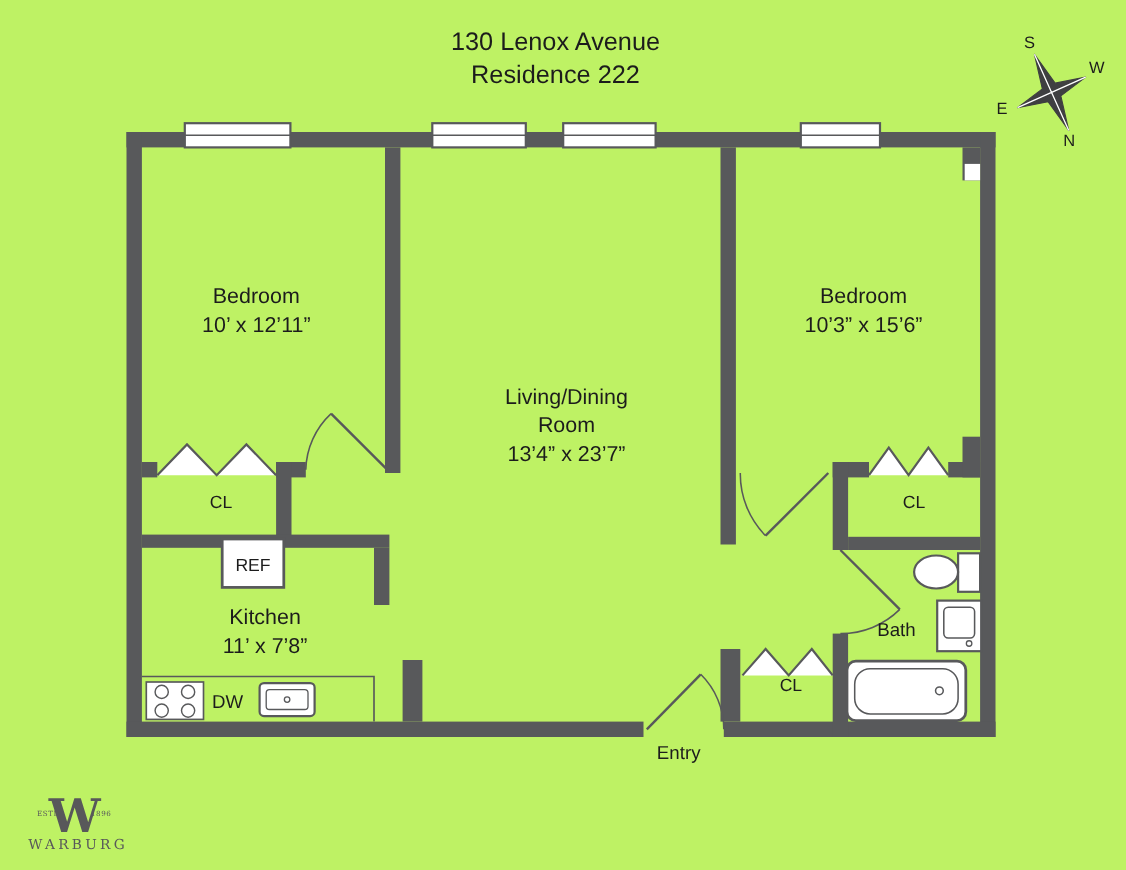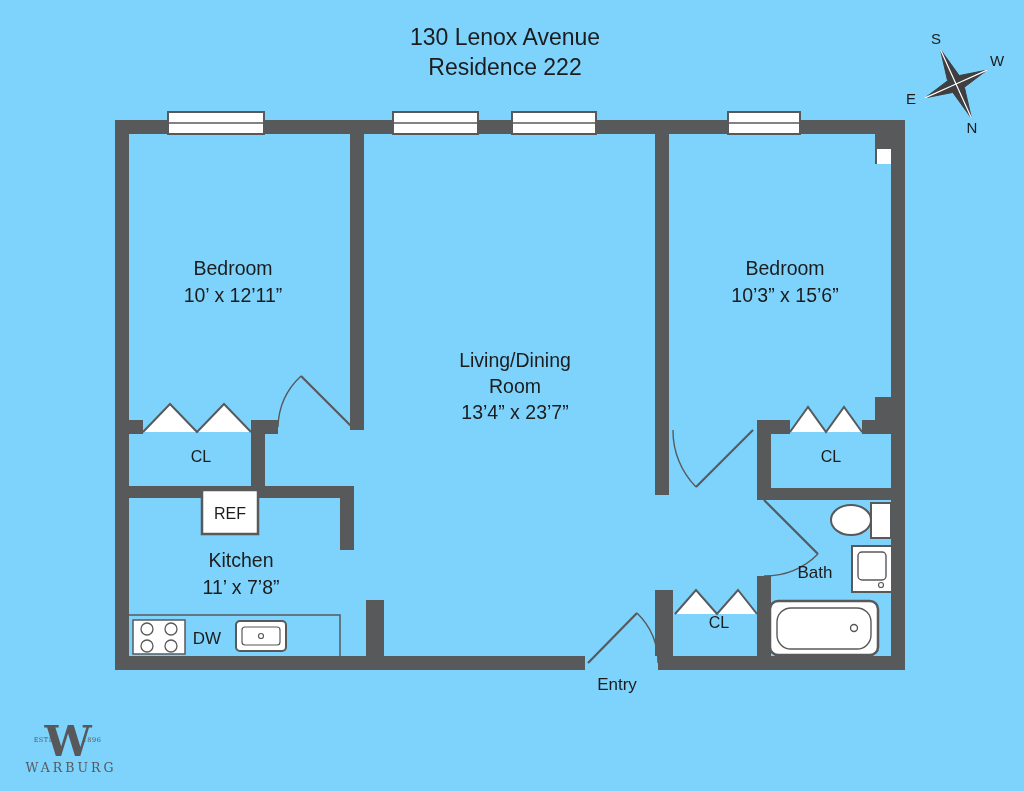--- a/index.html
+++ b/index.html
@@ -1,16 +1,16 @@
 <!DOCTYPE html>
 <html><head>
 <meta charset="utf-8">
 <style>
   html,body{margin:0;padding:0;background:#ffffff;}
-  .stage{position:relative;width:1024px;height:791px;background:#7dd3fc;overflow:hidden;}
+  .stage{position:relative;width:1024px;height:791px;background:#bef264;overflow:hidden;}
   svg text{font-family:"Liberation Sans","DejaVu Sans",sans-serif;fill:#1c1c1c;}
   svg text.logo-text{font-family:"DejaVu Serif","Liberation Serif",serif;fill:#58585a;}
 </style>
 </head>
 <body>
 
 <div class="stage">
 <svg width="1024" height="791" viewBox="0 0 1024 791" xmlns="http://www.w3.org/2000/svg">
 
   <text x="505" y="45" font-size="23" text-anchor="middle">130 Lenox Avenue</text>

